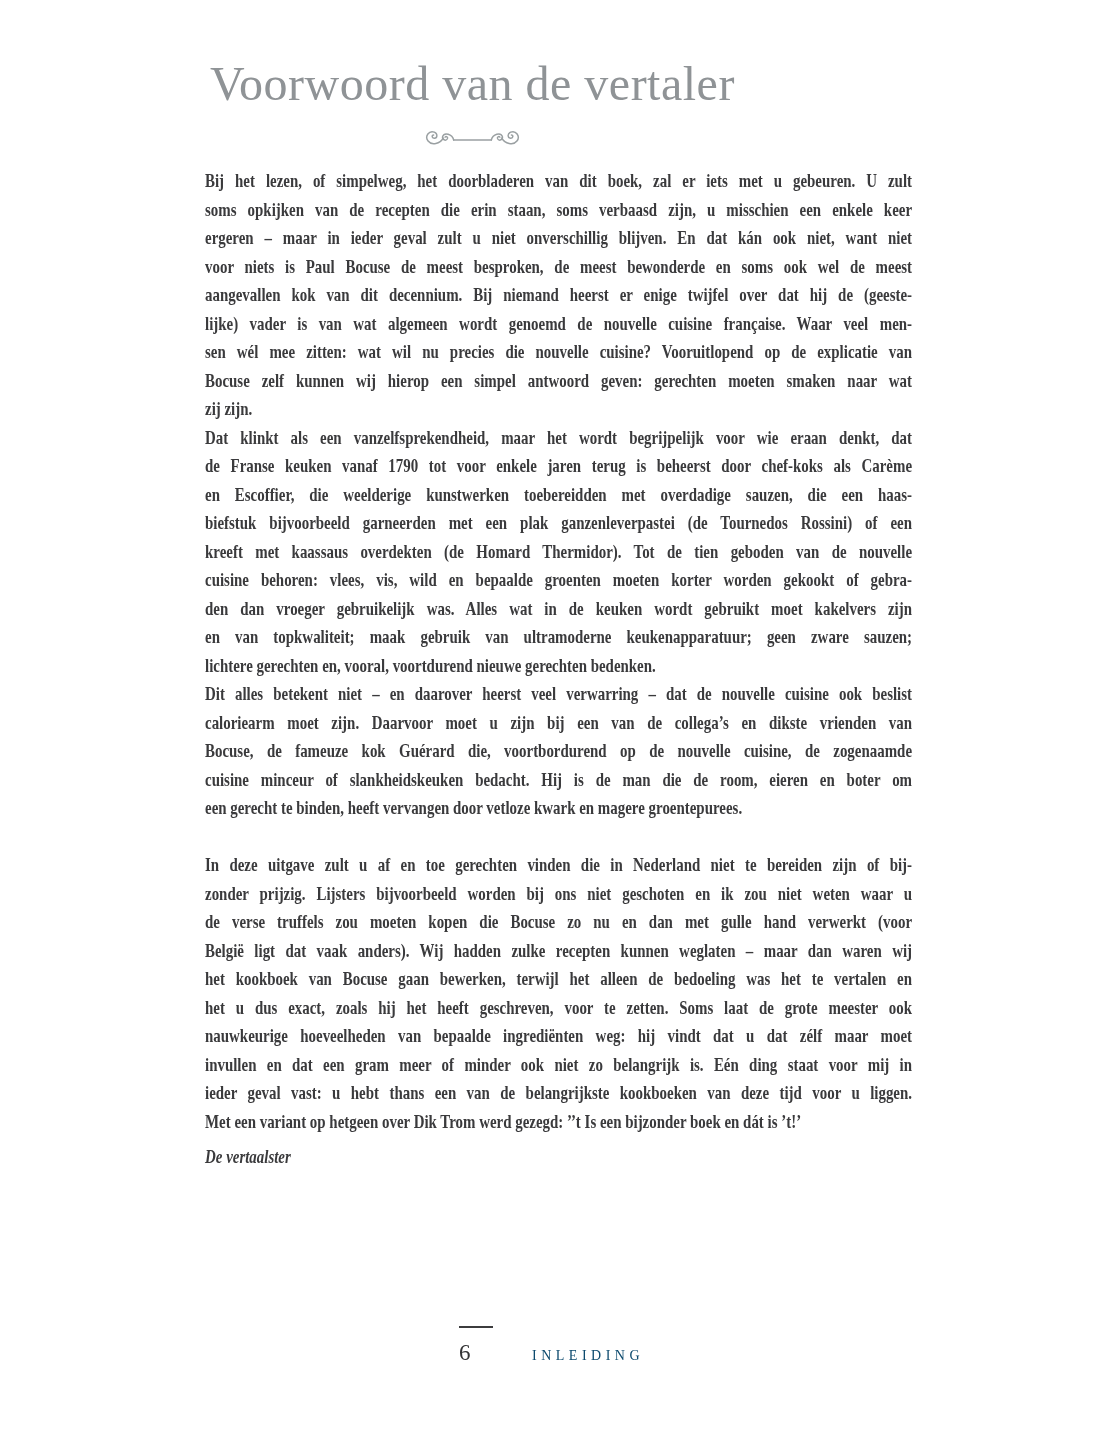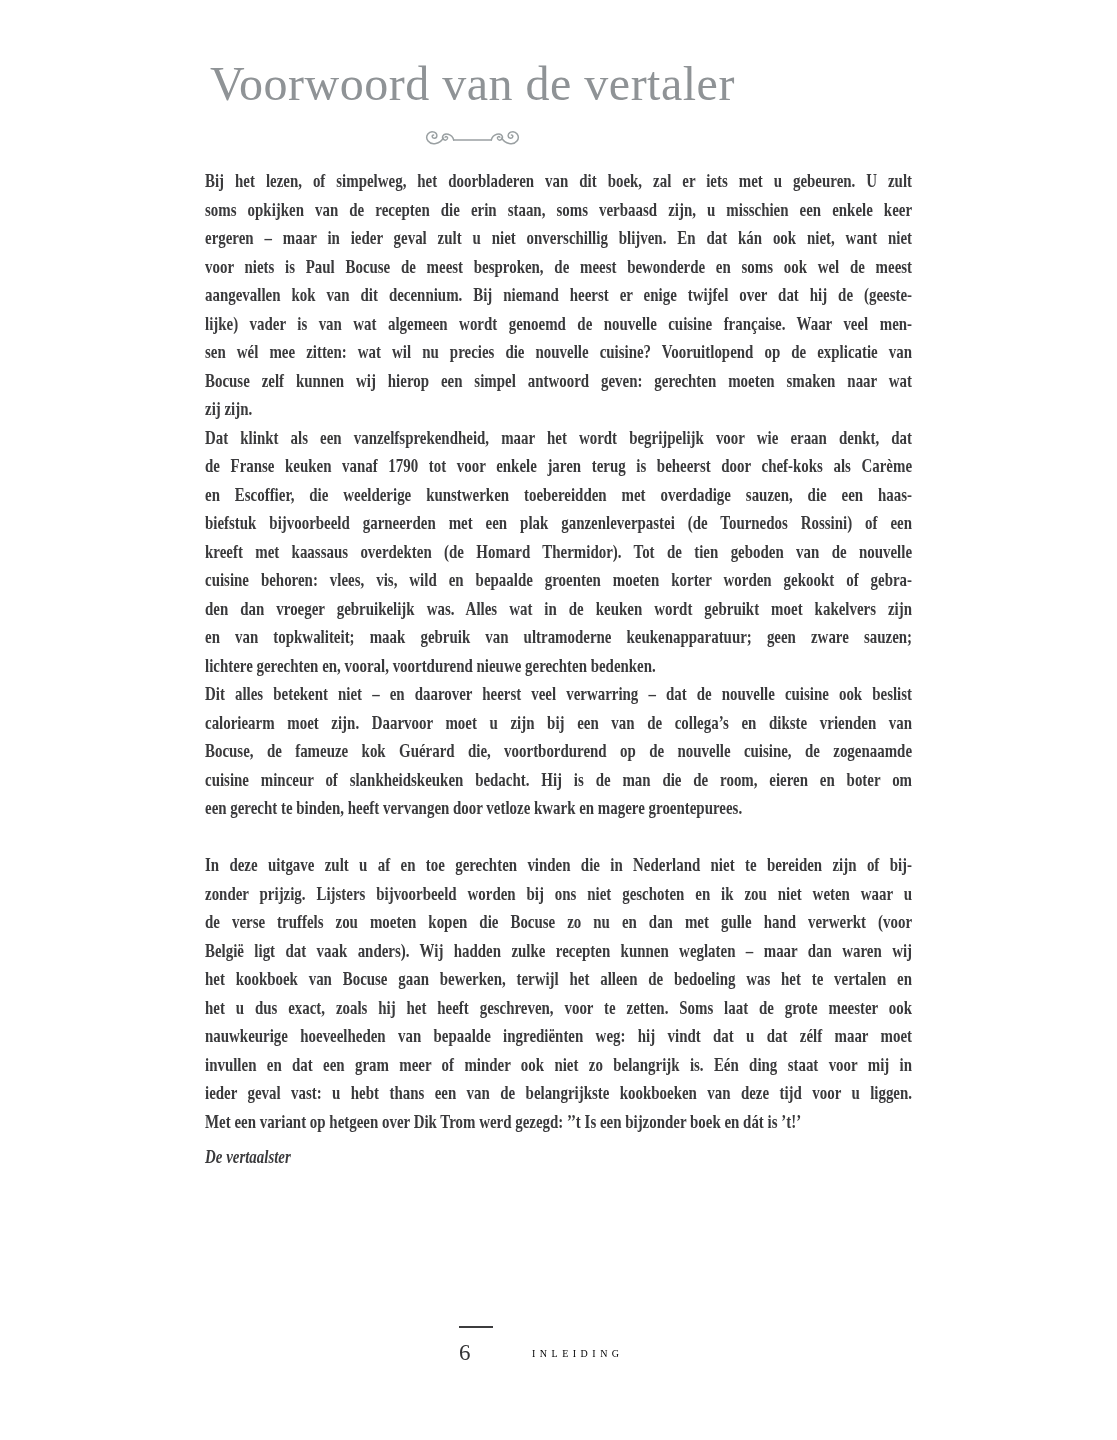--- a/index.html
+++ b/index.html
@@ -74,23 +74,23 @@
     left: 459px;
     top: 1339px;
     font-size: 23px;
     line-height: 1.2;
     color: #333335;
   }
   .section-label {
     position: absolute;
     left: 532px;
     top: 1348px;
-    font-size: 10px;
+    font-size: 14px;
     letter-spacing: 4.5px;
-    color: #000000;
+    color: #0c4a6e;
   }
 </style>
 </head>
 <body>
 
 <div class="page">
 
   <h1 class="title">Voorwoord van de vertaler</h1>
 
   <div class="ornament">

